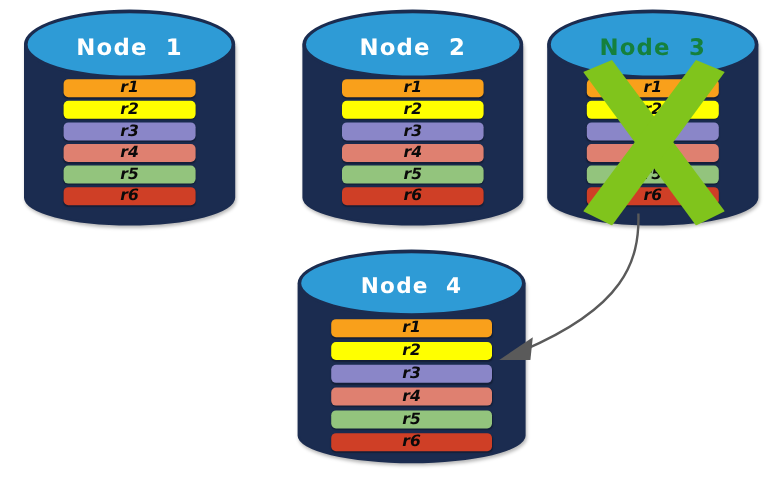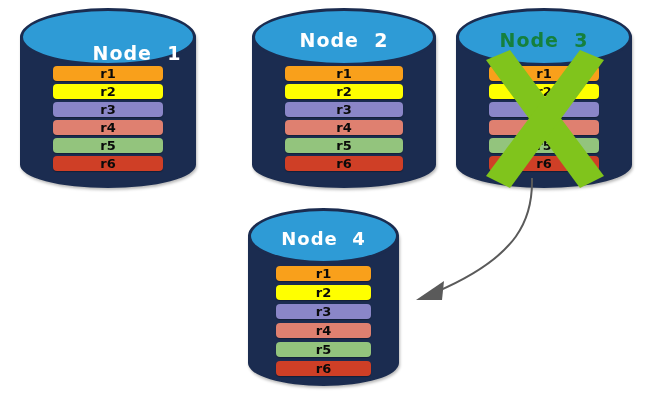--- a/index.html
+++ b/index.html
@@ -70,46 +70,47 @@
     box-sizing: border-box;
     border-radius: 4px;
     text-align: center;
     color: #0a0a0a;
     font-weight: bold;
     line-height: 1;
     display: flex;
     align-items: center;
     justify-content: center;
     box-shadow: 0 1px 1px rgba(0,0,0,0.30);
+    font-style: italic;
   }
 
   
   
   #node-1 { left: 20px;  top: 10px;  width: 176px; height: 178px; }
   #node-1 .node-top  { top: -2px; height: 58px; }
-  #node-1 .node-title{ top: 32px; font-size: 19px; padding-left: 29px; }
+  #node-1 .node-title{ top: 19px; font-size: 19px; }
   #node-1 .rows      { top: 56px; padding: 0 33px; box-sizing: border-box; }
   #node-1 .row-bar   { height: 15px; margin-bottom: 3px; font-size: 13px; }
 
   
   #node-2 { left: 252px; top: 10px;  width: 184px; height: 178px; }
   #node-2 .node-top  { top: -2px; height: 58px; }
   #node-2 .node-title{ top: 19px; font-size: 19px; }
   #node-2 .rows      { top: 56px; padding: 0 33px; box-sizing: border-box; }
   #node-2 .row-bar   { height: 15px; margin-bottom: 3px; font-size: 13px; }
 
   
   #node-3 { left: 456px; top: 10px;  width: 176px; height: 178px; }
   #node-3 .node-top  { top: -2px; height: 58px; }
   #node-3 .node-title{ top: 19px; font-size: 19px; }
   #node-3 .rows      { top: 56px; padding: 0 33px; box-sizing: border-box; }
   #node-3 .row-bar   { height: 15px; margin-bottom: 3px; font-size: 13px; }
 
   
-  #node-4 { left: 248px; top: 210px; width: 151px; height: 176px; }
+  #node-4 { left: 248px; top: 210px; width: 190px; height: 176px; }
   #node-4 .node-top  { top: -2px; height: 56px; }
   #node-4 .node-title{ top: 18px; font-size: 18px; }
   #node-4 .rows      { top: 56px; padding: 0 28px; box-sizing: border-box; }
   #node-4 .row-bar   { height: 15px; margin-bottom: 4px; font-size: 13px; }
 
   
   #fail-x {
     position: absolute;
     left: 486px;
     top: 50px;

